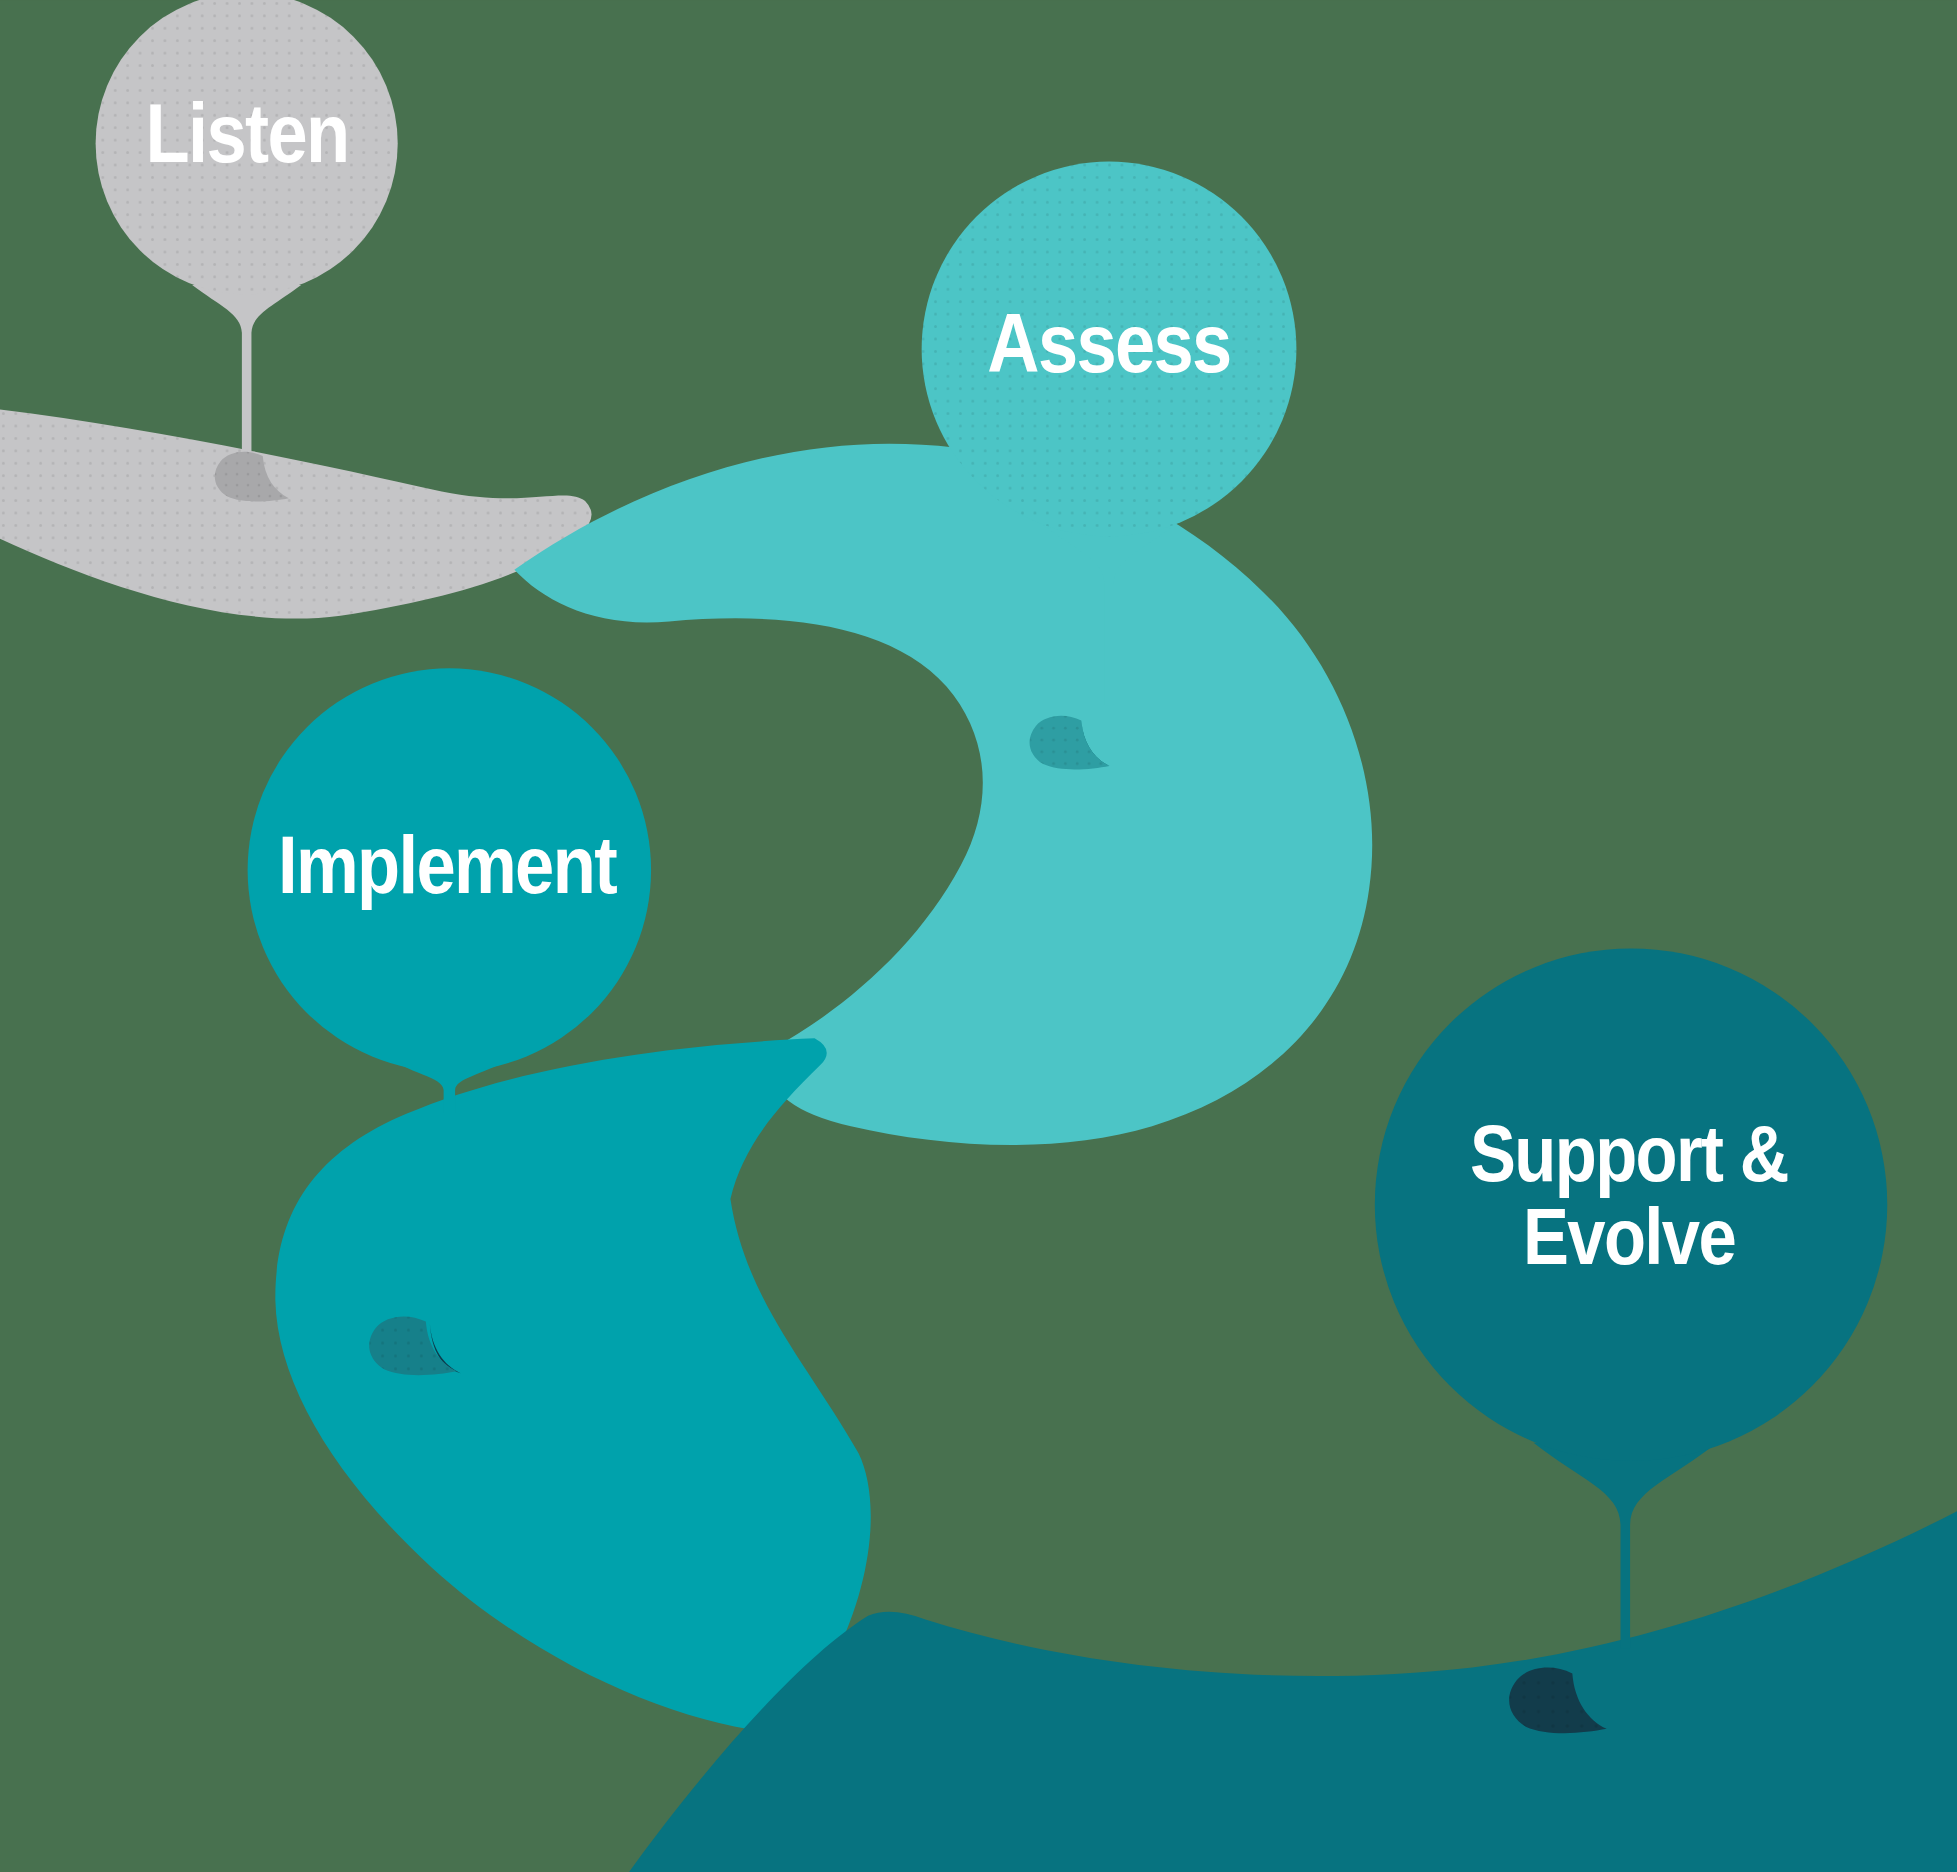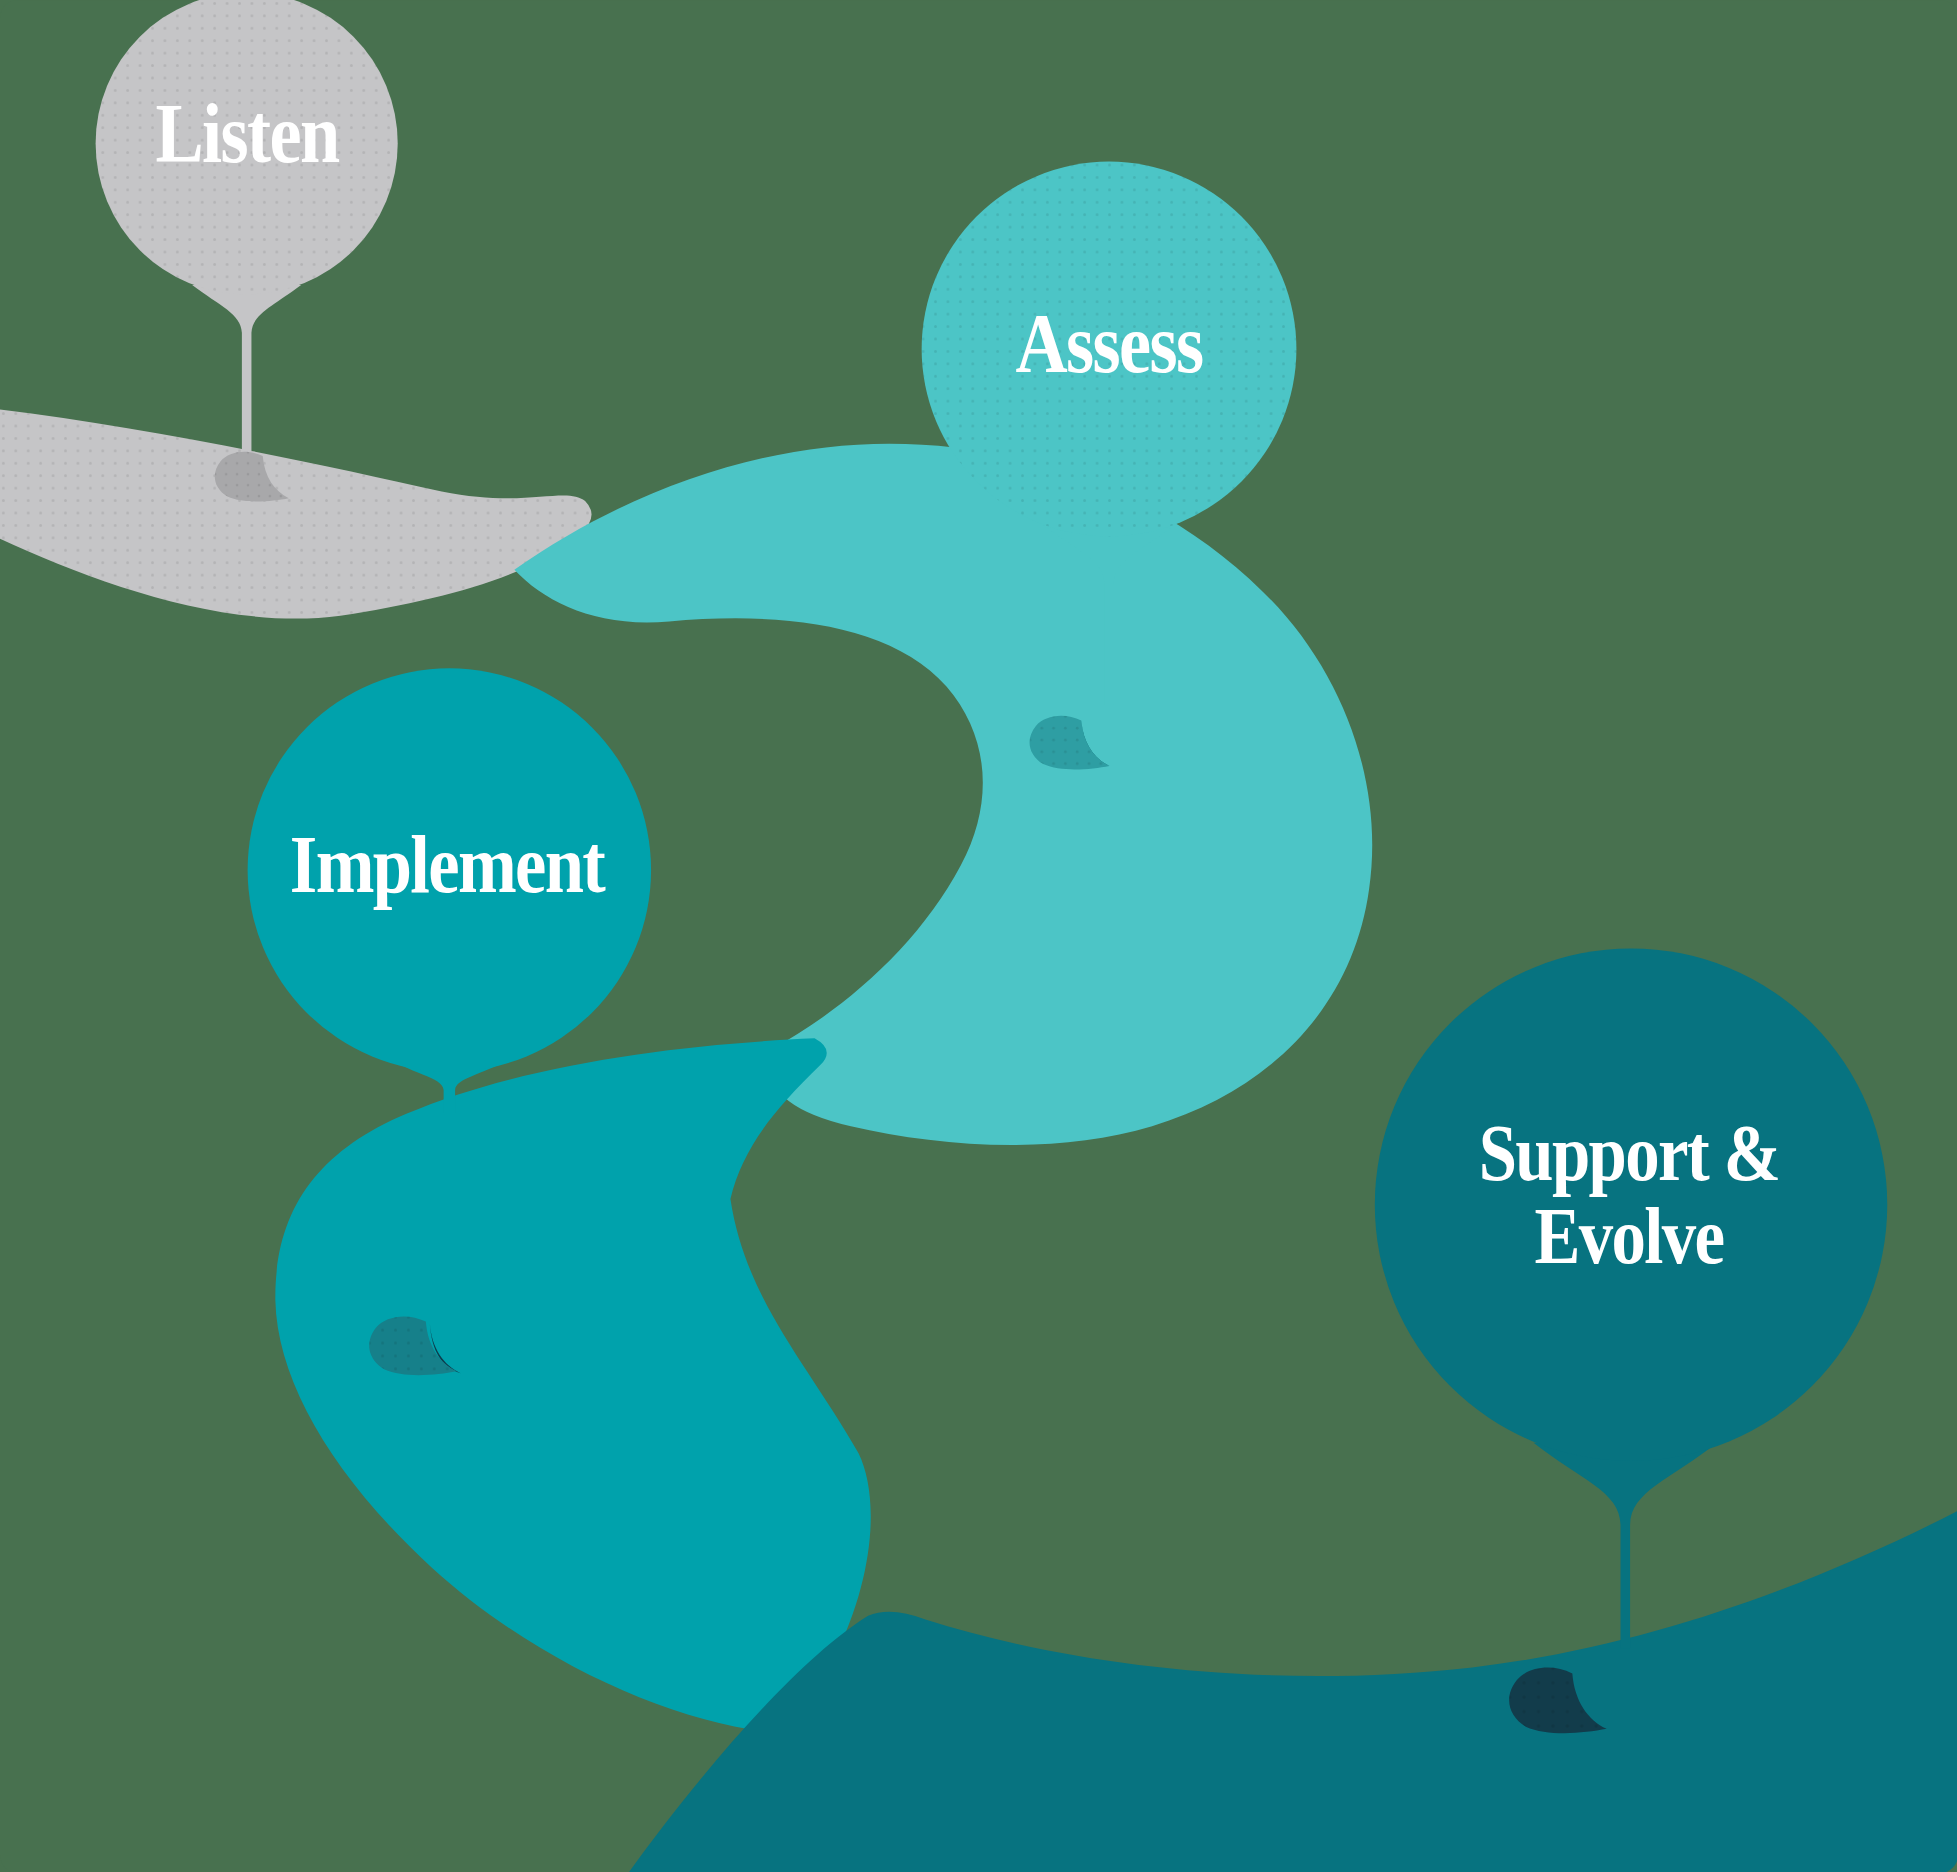--- a/index.html
+++ b/index.html
@@ -1,17 +1,17 @@
 <!DOCTYPE html>
 <html><head>
 <meta charset="utf-8">
 <style>
   html,body{margin:0;padding:0;background:#48714F;}
   .stage{position:relative;width:1958px;height:1873px;overflow:hidden;
-         font-family:Liberation Serif, serif;border-radius:18px;}
+         font-family:Liberation Sans, sans-serif;}
   .stage svg{position:absolute;left:0;top:0;width:1958px;height:1873px;display:block;}
   .pin-label{
     position:absolute;color:#ffffff;font-weight:bold;text-align:center;
     transform:translate(-50%,-50%) scaleX(0.86);
     letter-spacing:-1.9px;white-space:nowrap;line-height:1.04;
   }
   .pin-label .line{display:block;}
   .pin-label.listen{left:247px;top:134px;font-size:84px;}
   .pin-label.assess{left:1109px;top:344px;font-size:84px;}
   .pin-label.implement{left:447px;top:865px;font-size:82px;}

